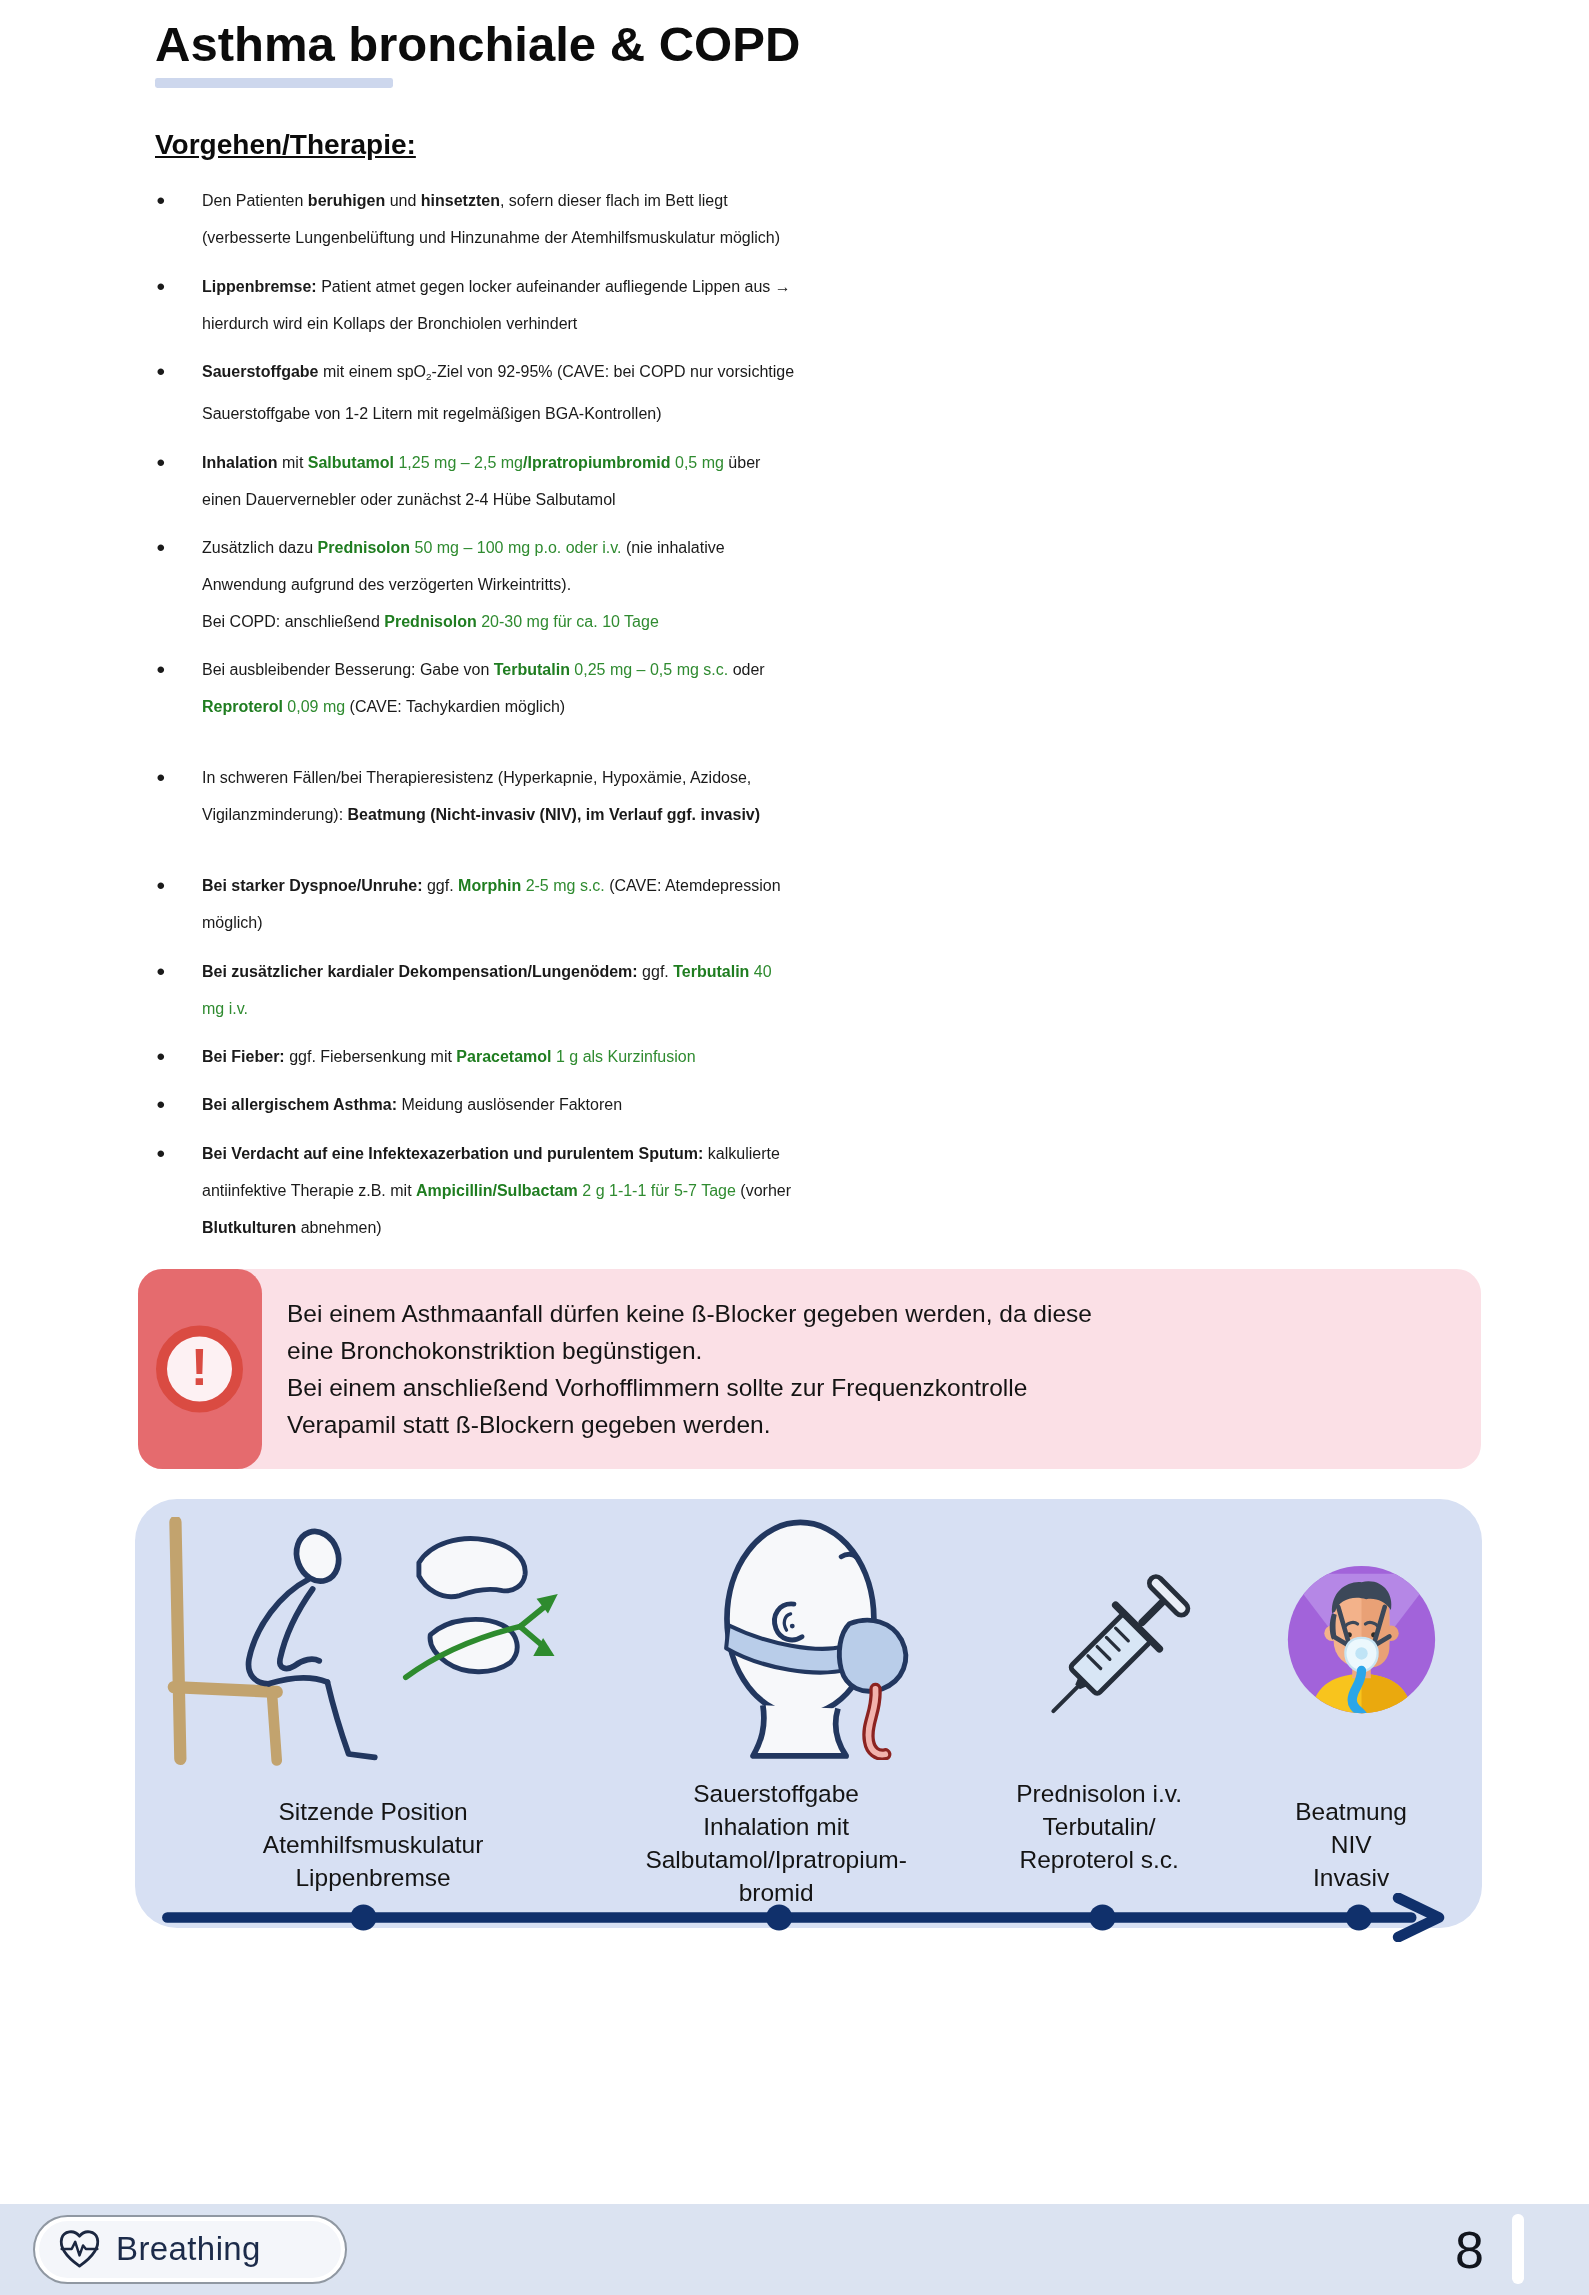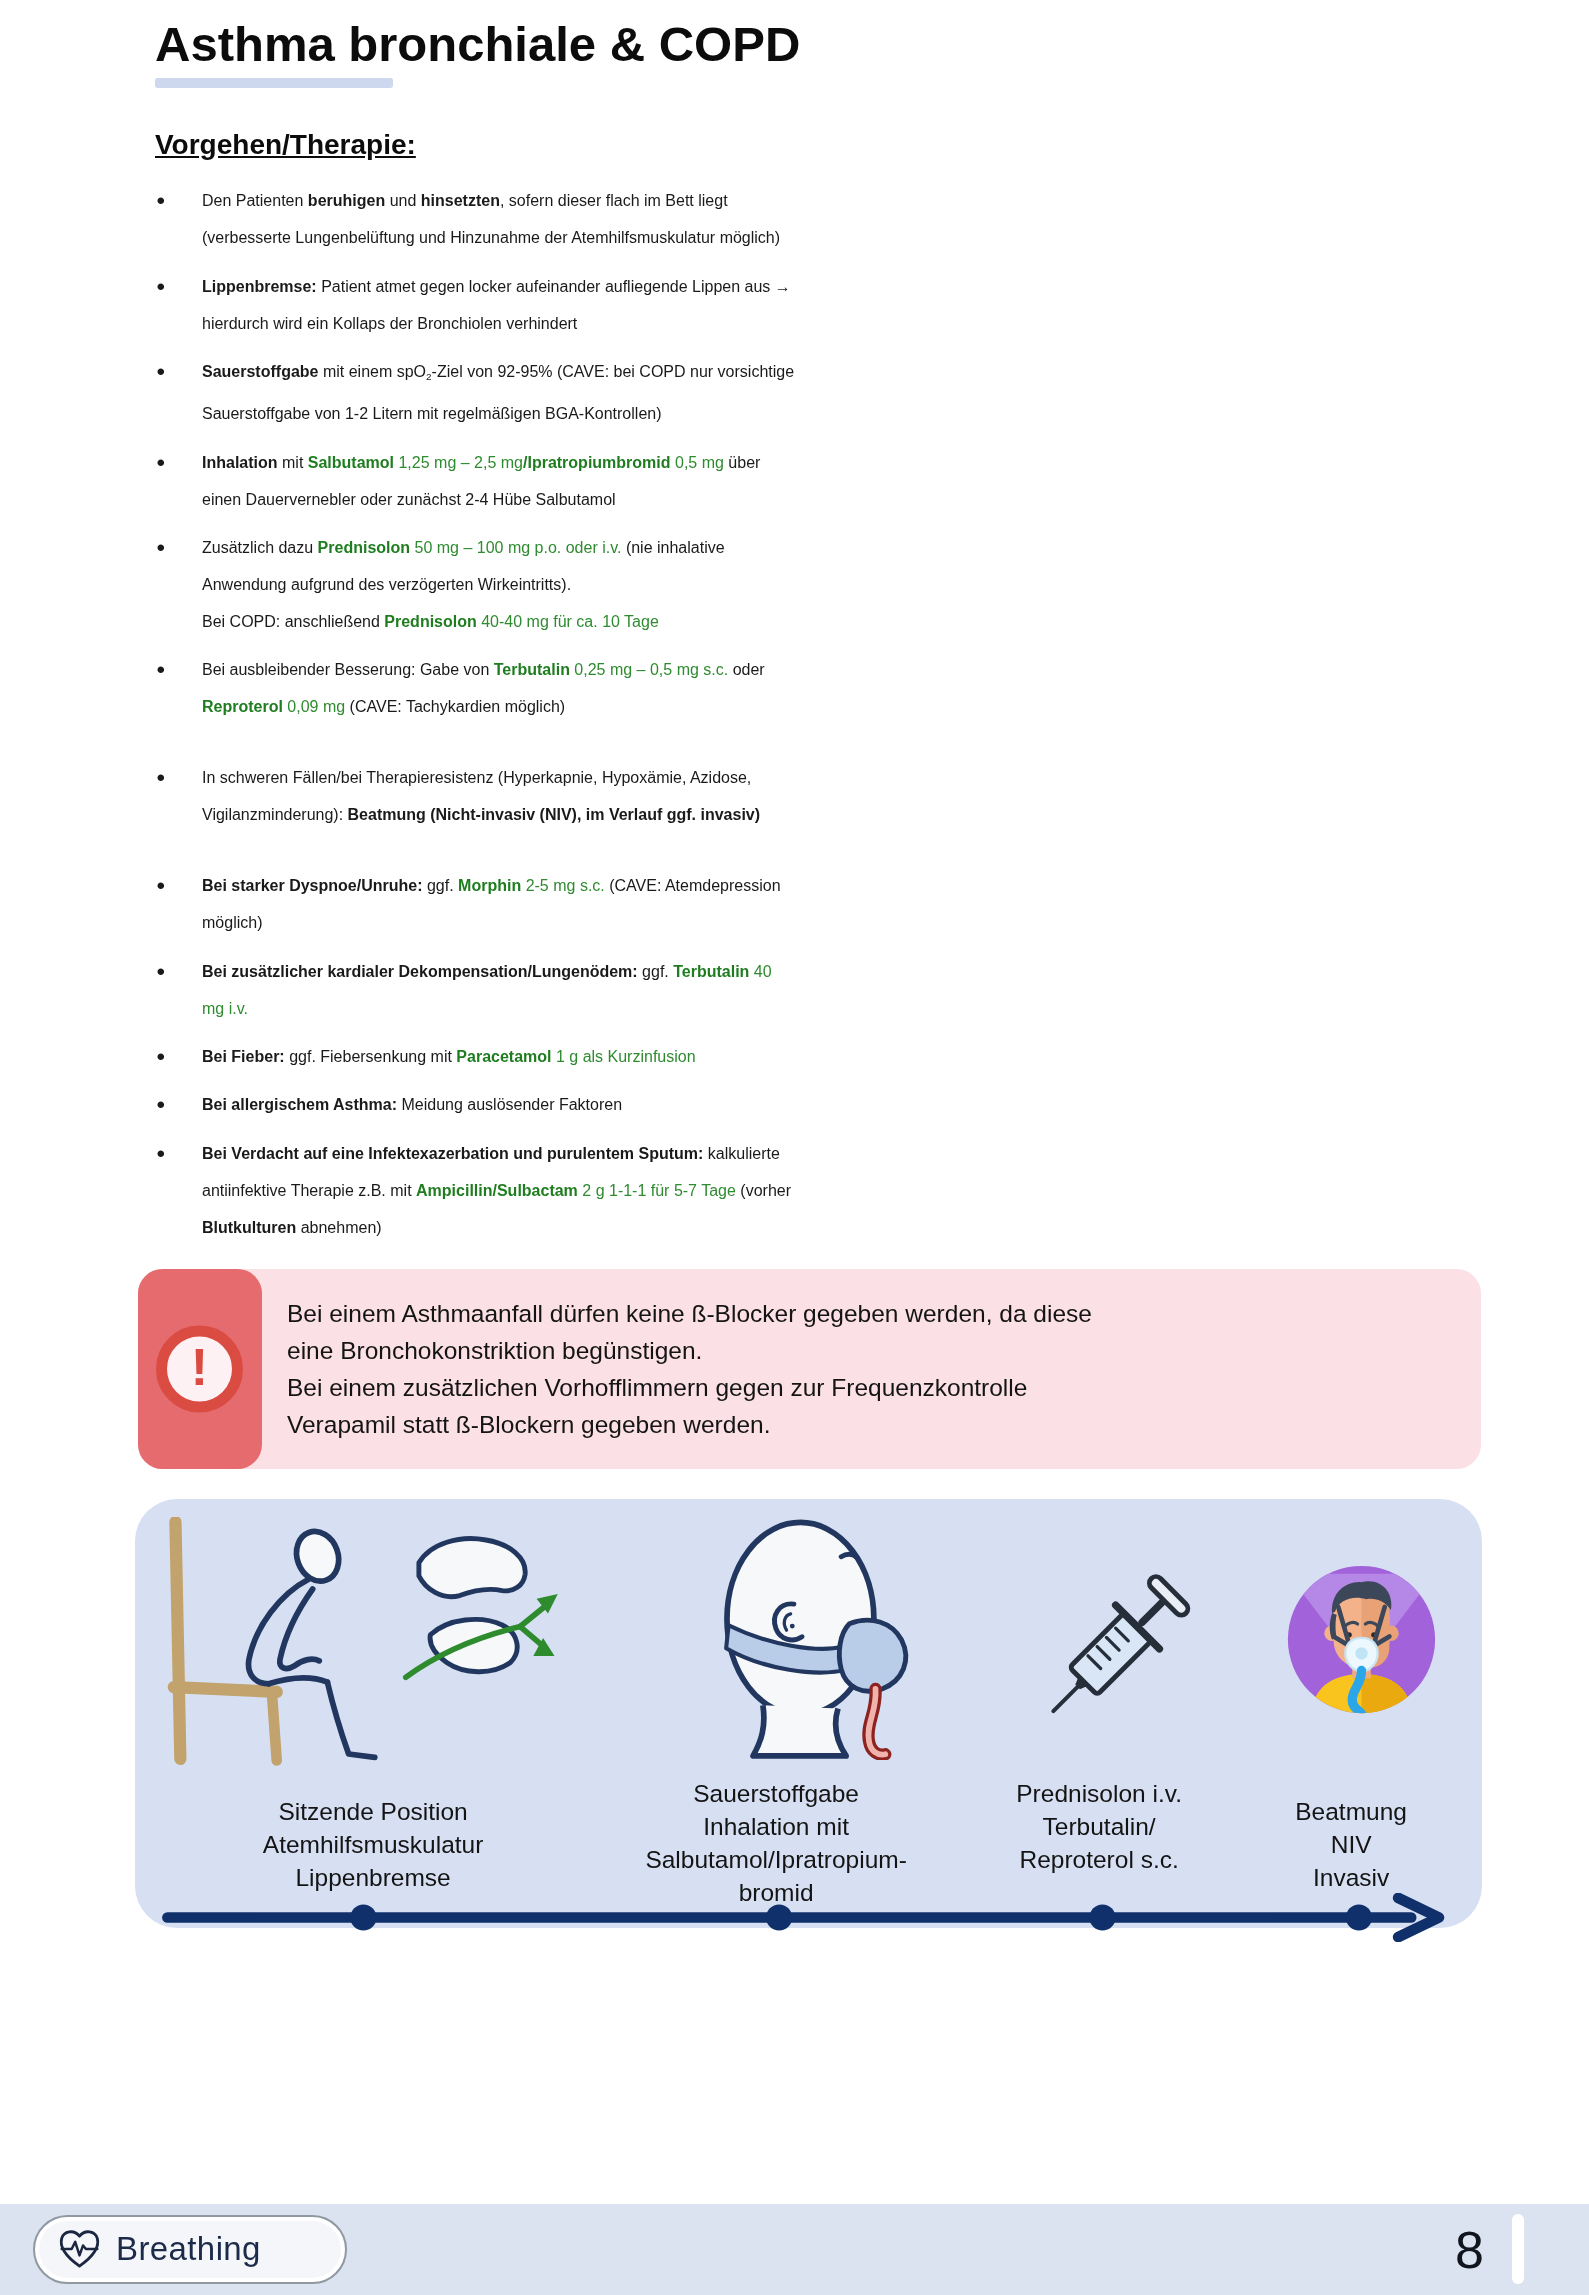--- a/index.html
+++ b/index.html
@@ -140,40 +140,40 @@
     <h1 class="doc-title">Asthma bronchiale &amp; COPD</h1>
     <div class="title-underline"></div>
 
     <h2 class="section-heading">Vorgehen/Therapie:</h2>
 
     <ul class="therapy">
         <li><span>Den Patienten </span><span class="b">beruhigen</span><span> und </span><span class="b">hinsetzten</span><span>, sofern dieser flach im Bett liegt</span><br><span>(verbesserte Lungenbelüftung und Hinzunahme der Atemhilfsmuskulatur möglich)</span></li>
         <li><span class="b">Lippenbremse:</span><span> Patient atmet gegen locker aufeinander aufliegende Lippen aus →</span><br><span>hierdurch wird ein Kollaps der Bronchiolen verhindert</span></li>
         <li><span class="b">Sauerstoffgabe</span><span> mit einem spO</span><span class="sub">2</span><span>-Ziel von 92-95% (CAVE: bei COPD nur vorsichtige</span><br><span>Sauerstoffgabe von 1-2 Litern mit regelmäßigen BGA-Kontrollen)</span></li>
         <li><span class="b">Inhalation</span><span> mit </span><span class="b g">Salbutamol</span><span class="g"> 1,25 mg – 2,5 mg</span><span class="b g">/Ipratropiumbromid</span><span class="g"> 0,5 mg</span><span> über</span><br><span>einen Dauervernebler oder zunächst 2-4 Hübe Salbutamol</span></li>
-        <li><span>Zusätzlich dazu </span><span class="b g">Prednisolon</span><span class="g"> 50 mg – 100 mg p.o. oder i.v.</span><span> (nie inhalative</span><br><span>Anwendung aufgrund des verzögerten Wirkeintritts).</span><br><span>Bei COPD: anschließend </span><span class="b g">Prednisolon</span><span class="g"> 40-40 mg für ca. 10 Tage</span></li>
+        <li><span>Zusätzlich dazu </span><span class="b g">Prednisolon</span><span class="g"> 50 mg – 100 mg p.o. oder i.v.</span><span> (nie inhalative</span><br><span>Anwendung aufgrund des verzögerten Wirkeintritts).</span><br><span>Bei COPD: anschließend </span><span class="b g">Prednisolon</span><span class="g"> 20-30 mg für ca. 10 Tage</span></li>
         <li><span>Bei ausbleibender Besserung: Gabe von </span><span class="b g">Terbutalin</span><span class="g"> 0,25 mg – 0,5 mg s.c.</span><span> oder</span><br><span class="b g">Reproterol</span><span class="g"> 0,09 mg</span><span> (CAVE: Tachykardien möglich)</span></li>
         <li class="sp"><span>In schweren Fällen/bei Therapieresistenz (Hyperkapnie, Hypoxämie, Azidose,</span><br><span>Vigilanzminderung): </span><span class="b">Beatmung (Nicht-invasiv (NIV), im Verlauf ggf. invasiv)</span></li>
         <li class="sp"><span class="b">Bei starker Dyspnoe/Unruhe:</span><span> ggf. </span><span class="b g">Morphin</span><span class="g"> 2-5 mg s.c.</span><span> (CAVE: Atemdepression</span><br><span>möglich)</span></li>
         <li><span class="b">Bei zusätzlicher kardialer Dekompensation/Lungenödem:</span><span> ggf. </span><span class="b g">Terbutalin</span><span class="g"> 40</span><br><span class="g">mg i.v.</span></li>
         <li><span class="b">Bei Fieber:</span><span> ggf. Fiebersenkung mit </span><span class="b g">Paracetamol</span><span class="g"> 1 g als Kurzinfusion</span></li>
         <li><span class="b">Bei allergischem Asthma:</span><span> Meidung auslösender Faktoren</span></li>
         <li><span class="b">Bei Verdacht auf eine Infektexazerbation und purulentem Sputum:</span><span> kalkulierte</span><br><span>antiinfektive Therapie z.B. mit </span><span class="b g">Ampicillin/Sulbactam</span><span class="g"> 2 g 1-1-1 für 5-7 Tage</span><span> (vorher</span><br><span class="b">Blutkulturen</span><span> abnehmen)</span></li>
       </ul>
 
     <div class="warning">
       <div class="warning-tab">
         <div class="warning-icon">
           <span>!</span>
         </div>
       </div>
       <div>
           <div>Bei einem Asthmaanfall dürfen keine ß-Blocker gegeben werden, da diese</div>
           <div>eine Bronchokonstriktion begünstigen.</div>
-          <div>Bei einem zusätzlichen Vorhofflimmern gegen zur Frequenzkontrolle</div>
+          <div>Bei einem anschließend Vorhofflimmern sollte zur Frequenzkontrolle</div>
           <div>Verapamil statt ß-Blockern gegeben werden.</div>
         </div>
     </div>
 
     <div class="diagram">
 
       <svg class="fig fig-1" width="433" height="260" viewBox="0 0 530 318">
         <g stroke="#c2a36e" stroke-width="15" stroke-linecap="round" fill="none">
           <path d="M14,6 L20,296"></path>
           <path d="M12,208 L138,214"></path>

